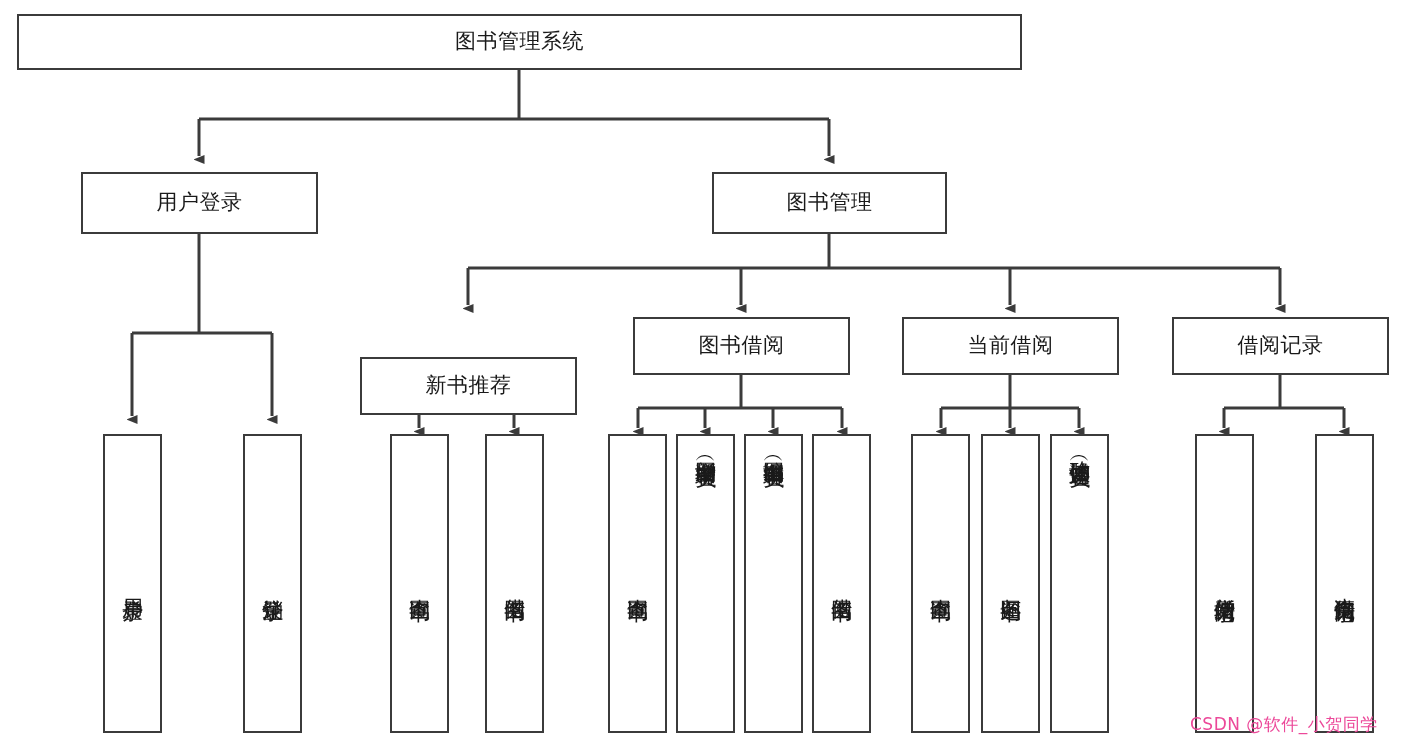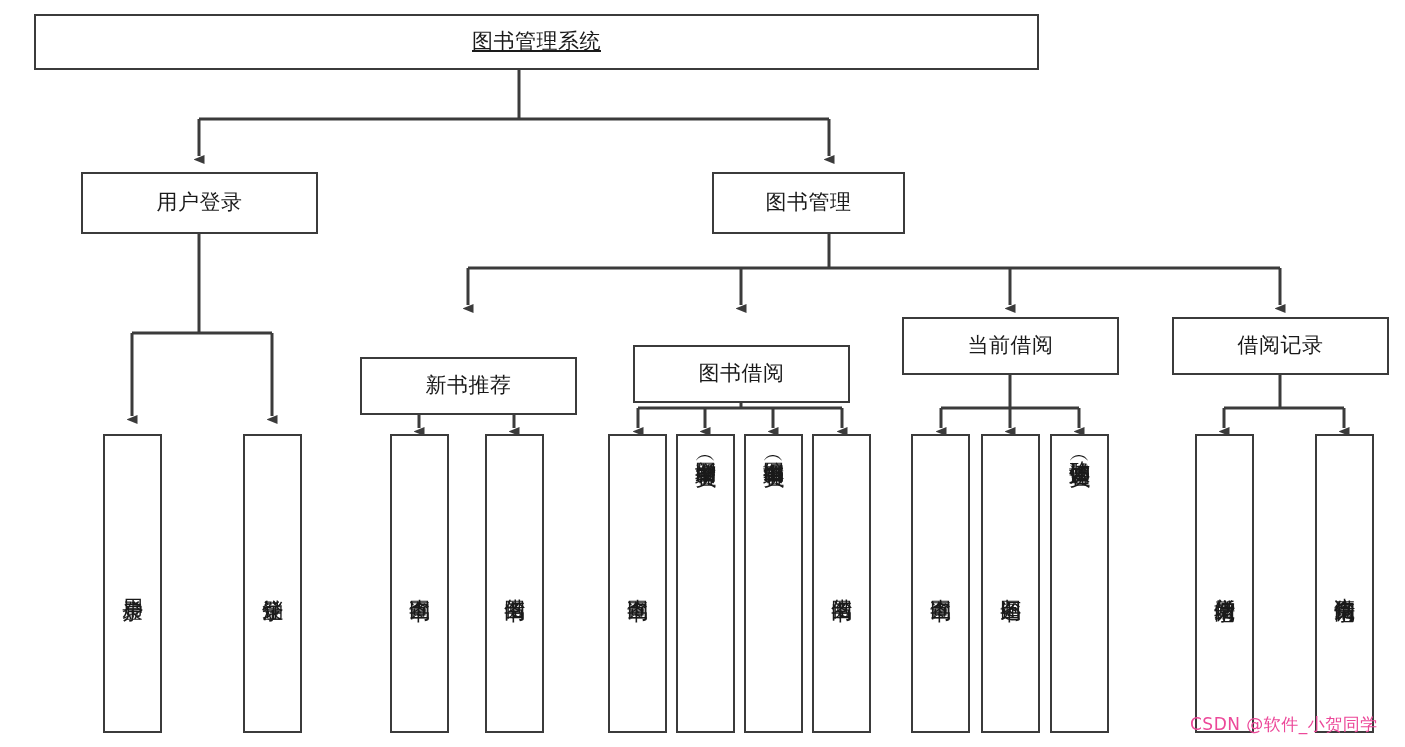--- a/index.html
+++ b/index.html
@@ -123,37 +123,37 @@
       <path d="M1010,408 L1010,428" marker-end="url(#arrow)"></path>
       <path d="M1079,408 L1079,428" marker-end="url(#arrow)"></path>
 
       <path d="M1280,375 L1280,408"></path>
       <path d="M1224,408 L1344,408"></path>
       <path d="M1224,408 L1224,428" marker-end="url(#arrow)"></path>
       <path d="M1344,408 L1344,428" marker-end="url(#arrow)"></path>
     </g>
   </svg>
 
-  <div class="node horizontal" style="left:34px; top:14px; width:1005px; height:56px;text-decoration:underline;">
+  <div class="node horizontal" style="left:17px; top:14px; width:1005px; height:56px;">
     <span class="label">图书管理系统</span>
   </div>
 
   <div class="node horizontal" style="left:81px; top:172px; width:237px; height:62px;">
     <span class="label">用户登录</span>
   </div>
 
-  <div class="node horizontal" style="left:712px; top:172px; width:193px; height:62px;">
+  <div class="node horizontal" style="left:712px; top:172px; width:235px; height:62px;">
     <span class="label">图书管理</span>
   </div>
 
   <div class="node horizontal" style="left:360px; top:317px; width:217px; height:58px;margin-top:40px;">
     <span class="label">新书推荐</span>
   </div>
 
-  <div class="node horizontal" style="left:633px; top:317px; width:217px; height:58px;margin-top:28px;">
+  <div class="node horizontal" style="left:633px; top:317px; width:217px; height:58px;">
     <span class="label">图书借阅</span>
   </div>
 
   <div class="node horizontal" style="left:1172px; top:317px; width:217px; height:58px;">
     <span class="label">借阅记录</span>
   </div>
 
   <div class="node horizontal" style="left:902px; top:317px; width:217px; height:58px;">
     <span class="label">当前借阅</span>
   </div>

